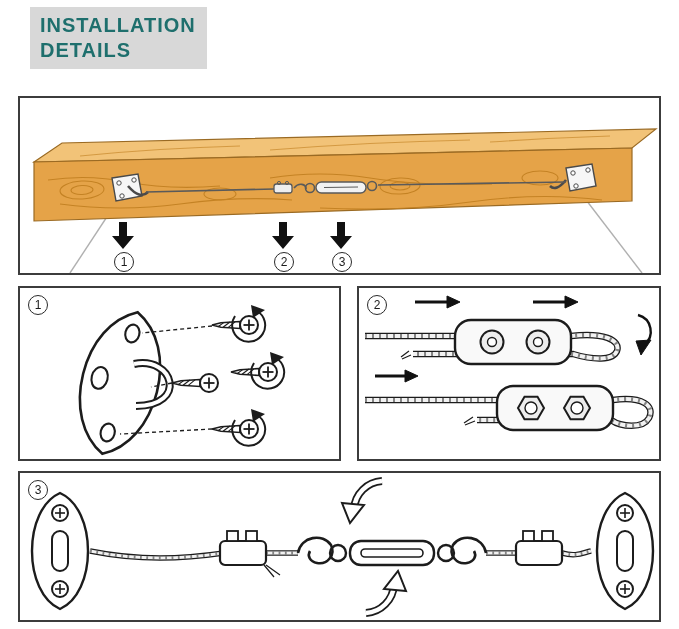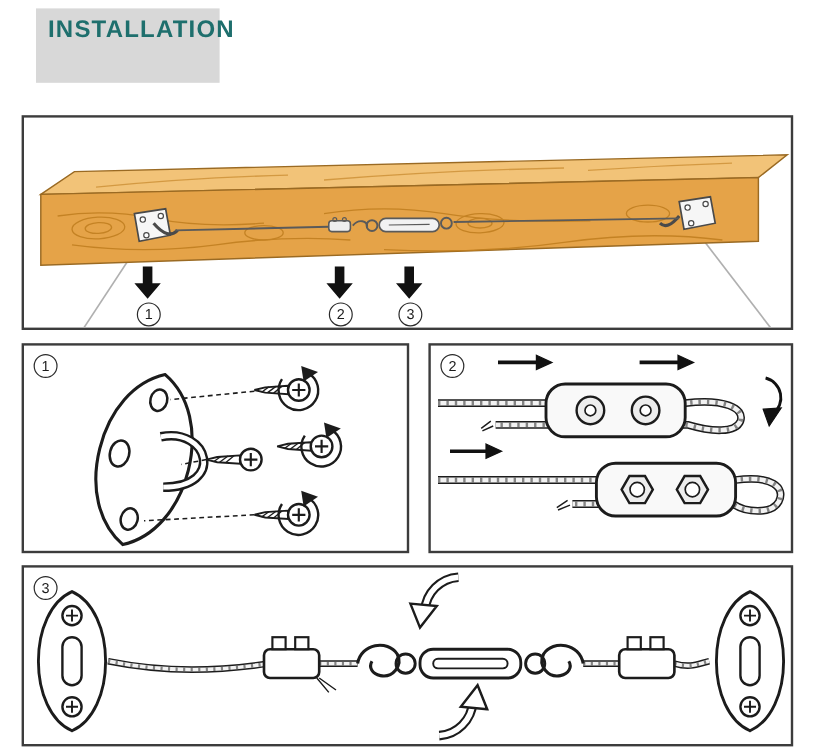--- a/index.html
+++ b/index.html
@@ -7,21 +7,21 @@
     --title_bg:#d8d8d8;
     --wood:#e5a348;
     --wood_top:#f2c378;
     --wood_grain:#bf7d1e;
     --line:#1c1c1c;
     --panel_border:#3c3c3c;
   }
   html,body{margin:0;padding:0;background:#fff;}
   .page{position:relative;width:679px;height:629px;background:#fff;overflow:hidden;
         font-family:"Liberation Sans", sans-serif;}
-  .title-block{position:absolute;left:30px;top:7px;width:153px;height:62px;
+  .title-block{position:absolute;left:30px;top:7px;width:177px;height:62px;
         background:var(--title_bg);color:var(--title_text);
         font-weight:bold;font-size:20px;line-height:25px;letter-spacing:1px;
         padding:6px 0 0 10px;box-sizing:border-box;}
   .panel{position:absolute;border:2px solid var(--panel_border);background:#fff;box-sizing:border-box;}
   .panel-a{left:18px;top:96px;width:643px;height:179px;}
   .panel-b{left:18px;top:286px;width:323px;height:175px;}
   .panel-c{left:357px;top:286px;width:304px;height:175px;}
   .panel-d{left:18px;top:471px;width:643px;height:151px;}
   .panel svg{display:block;width:100%;height:100%;}
   .callout{position:absolute;width:18px;height:18px;border:1.5px solid #2a2a2a;border-radius:50%;
@@ -43,20 +43,21 @@
   .ropeD-fill{fill:none;stroke:#f2f2f2;stroke-width:3.2;}
   .ropeD-tick{fill:none;stroke:#555;stroke-width:3.2;stroke-dasharray:1.8 4.5;opacity:.7;}
 </style>
 </head>
 <body>
 
 <div class="page">
 
   <div class="title-block">
     <div>INSTALLATION</div>
+    <div>DETAILS</div>
   </div>
 
   <div class="panel panel-a">
     <svg viewBox="0 0 639 175">
 
       <g stroke="#b0b0b0" stroke-width="1.4">
         <line x1="98" y1="102" x2="50" y2="175"></line>
         <line x1="560" y1="94" x2="622" y2="175"></line>
       </g>
 

